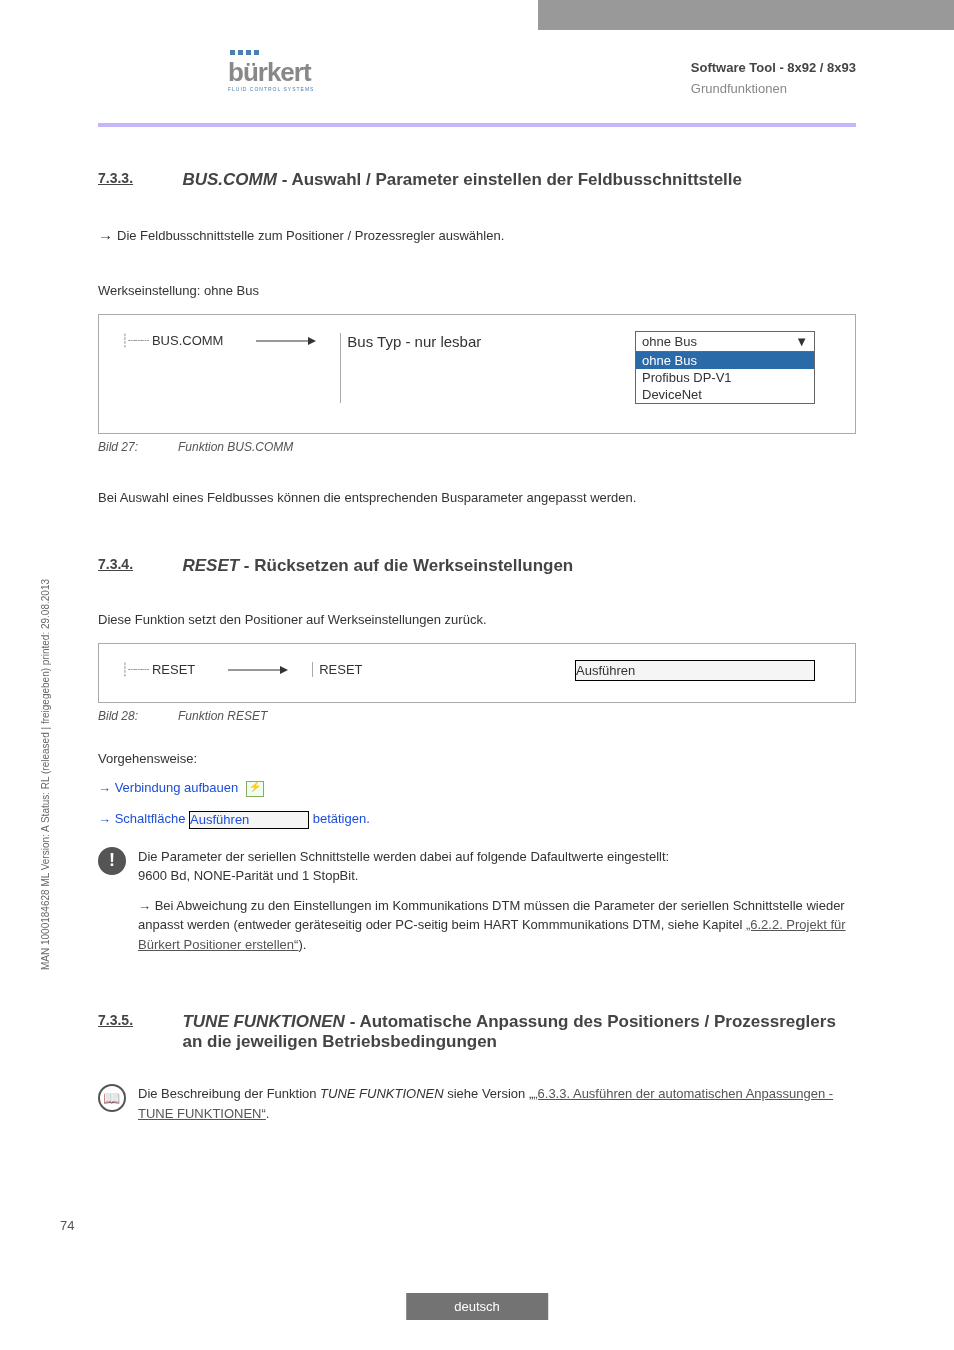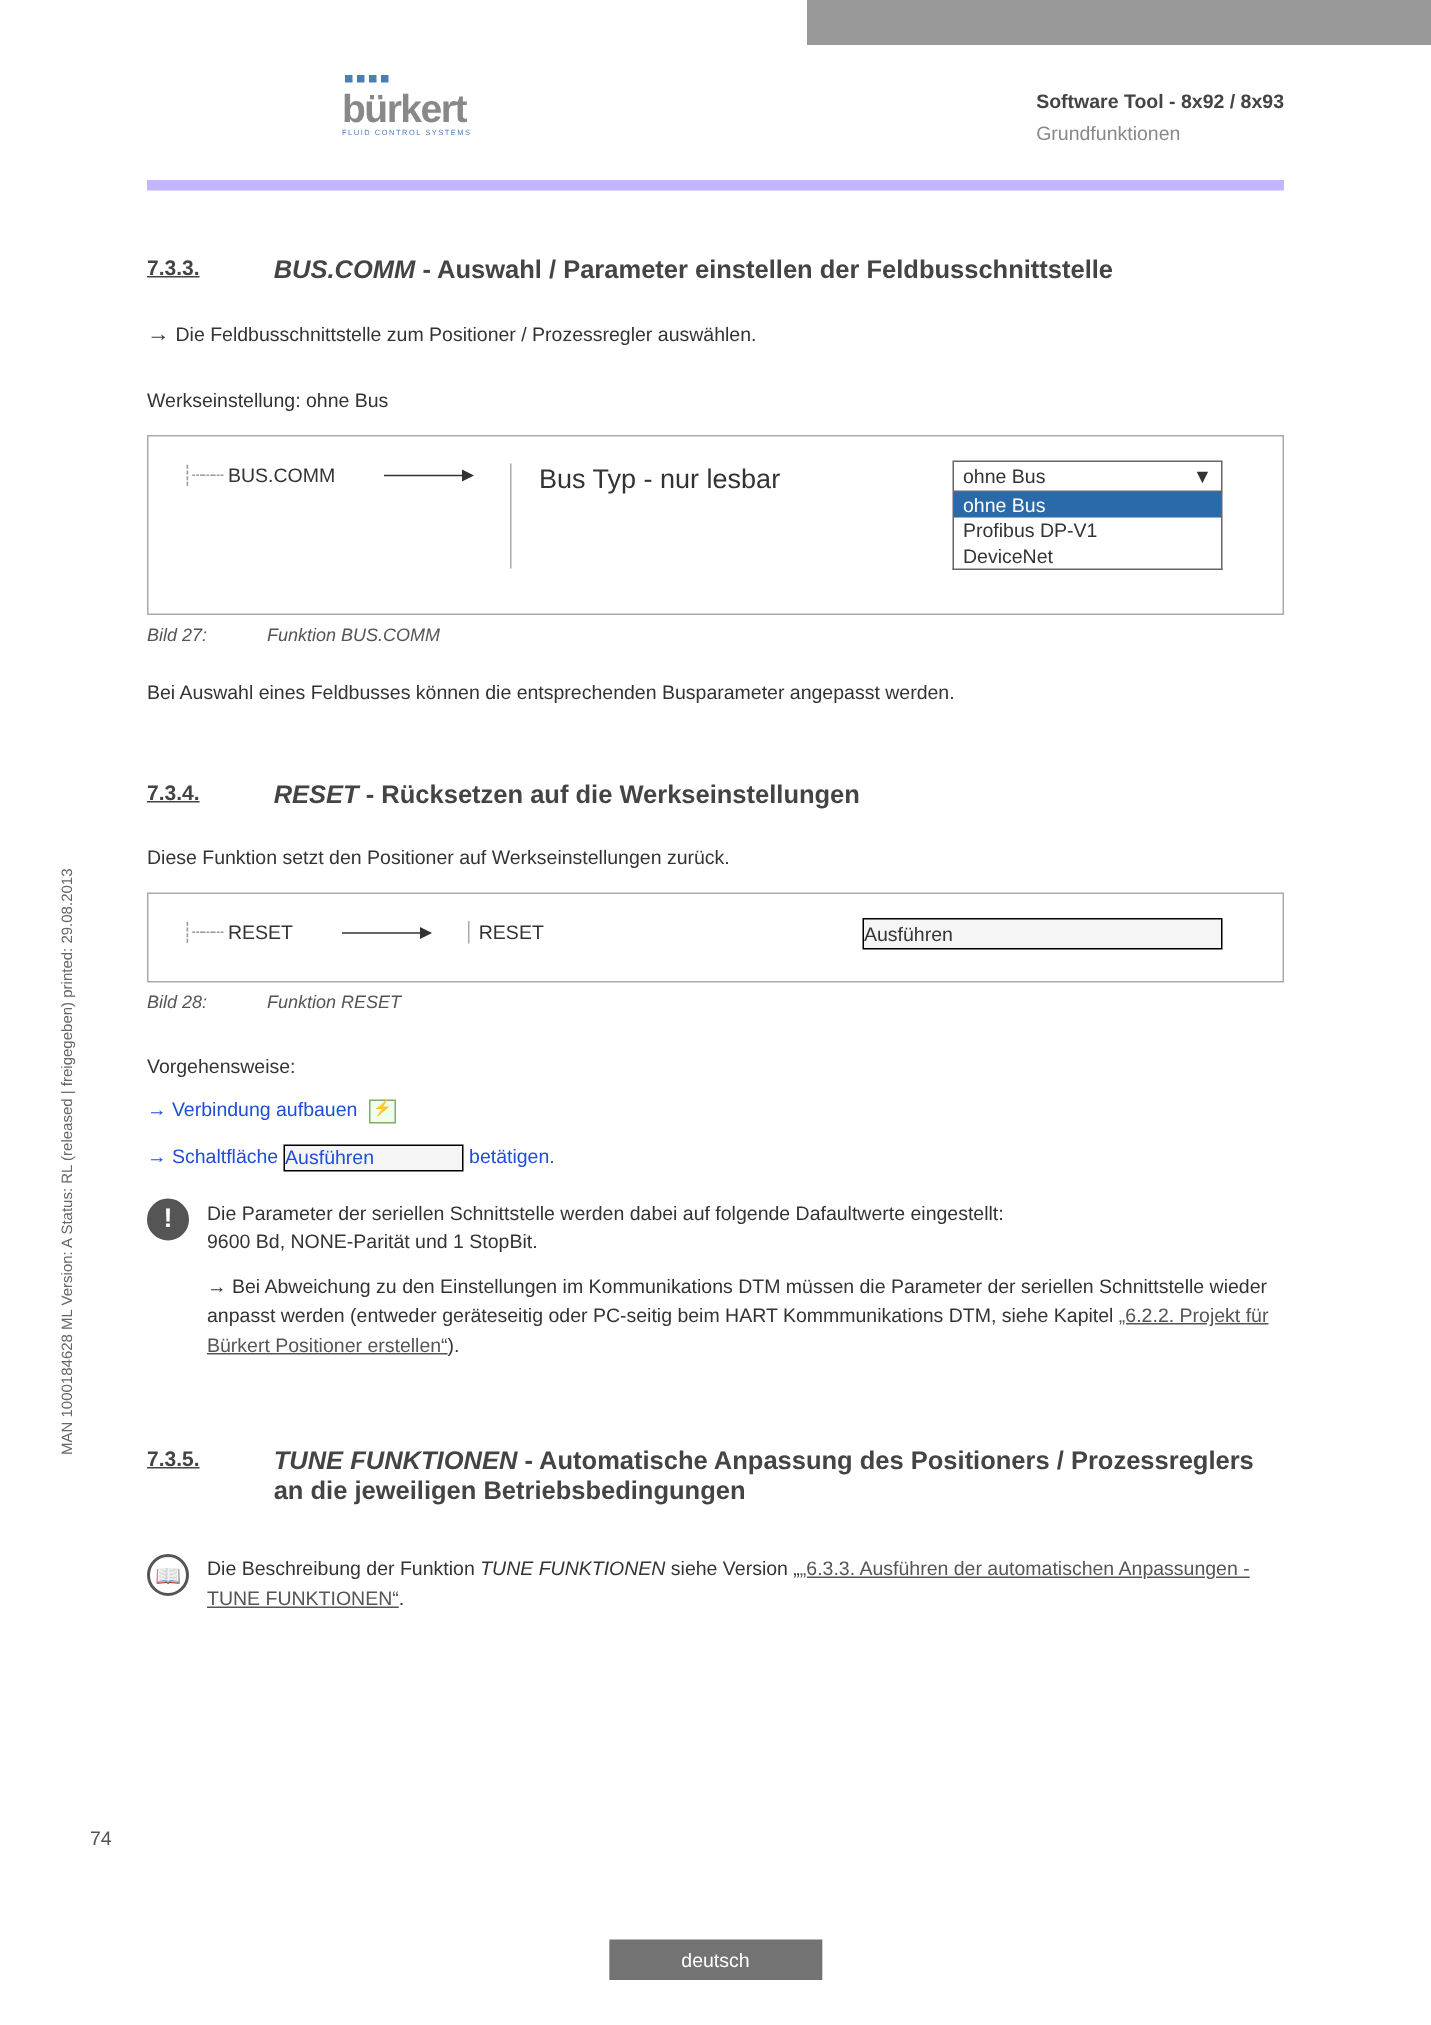--- a/index.html
+++ b/index.html
@@ -1,37 +1,37 @@
 <!DOCTYPE html>
 <html><head>
 <meta charset="utf-8">
 <style>
   * { margin: 0; padding: 0; box-sizing: border-box; }
   body { font-family: Arial, Helvetica, sans-serif; width: 954px; height: 1350px; background: #fff; position: relative; color: #333; }
   .top-bar { position: absolute; left: 538px; top: 0; width: 416px; height: 30px; background: #999; }
-  .header { position: absolute; left: 98px; right: 98px; top: 42px; height: 85px; border-bottom: 7px solid #c4b5fd; }
+  .header { position: absolute; left: 98px; right: 98px; top: 42px; height: 85px; border-bottom: 4px solid #c4b5fd; }
   .logo { position: absolute; left: 130px; top: 8px; }
   .logo-dots { display: flex; gap: 3px; margin-left: 2px; margin-bottom: 2px; }
   .logo-dots span { width: 5px; height: 5px; background: #4a7eb5; display: inline-block; }
   .logo-text { font-size: 26px; font-weight: bold; color: #888; letter-spacing: -1px; }
   .logo-sub { font-size: 5px; color: #4a7eb5; letter-spacing: 1px; margin-top: -2px; }
   .hdr-right { position: absolute; right: 0; top: 18px; text-align: left; }
   .hdr-title { font-size: 13px; font-weight: bold; color: #444; }
   .hdr-sub { font-size: 13px; color: #888; margin-top: 6px; }
   .content { position: absolute; left: 98px; right: 98px; top: 170px; }
   .sec-num { font-size: 14px; font-weight: bold; color: #444; display: inline-block; width: 80px; vertical-align: top; text-decoration: underline; }
   .sec-title { display: inline-block; font-size: 17px; font-weight: bold; color: #444; max-width: 660px; }
   .sec-title .italic { font-style: italic; }
-  .para { font-size: 13px; color: #333; margin-top: 22px; line-height: 1.5; }
+  .para { font-size: 13px; color: #333; margin-top: 34px; line-height: 1.5; }
   .para .arrow { font-size: 15px; margin-right: 4px; }
   .box { border: 1px solid #aaa; margin-top: 14px; padding: 18px 22px; position: relative; min-height: 90px; }
   .tree-node { display: inline-block; font-size: 13px; color: #333; vertical-align: top; }
   .tree-dots { color: #999; letter-spacing: -1px; }
   .long-arrow { display: inline-block; vertical-align: top; margin: 2px 20px 0 28px; }
-  .field-col { display: inline-block; vertical-align: top; font-size: 18px; border-left: 1px solid #aaa; padding-left: 18px; min-height: 70px; }
+  .field-col { display: inline-block; vertical-align: top; font-size: 15px; border-left: 1px solid #aaa; padding-left: 6px; min-height: 70px; }
   .field-label { color: #333; }
   .dropdown { position: absolute; right: 40px; top: 16px; width: 196px; padding-left: 16px; }
   .dd-sel { border: 1px solid #666; padding: 2px 6px; font-size: 13px; display: flex; justify-content: space-between; align-items: center; }
   .dd-list { border: 1px solid #666; border-top: none; font-size: 13px; }
   .dd-item { padding: 1px 6px; }
   .dd-item.hl { background: #2a6aa8; color: #fff; }
   .caption { font-size: 12px; font-style: italic; color: #555; margin-top: 6px; }
   .caption .cap-label { display: inline-block; width: 80px; }
   .reset-field { display: inline-block; vertical-align: top; border-left: 1px solid #aaa; padding-left: 6px; font-size: 13px; width: 240px; }
   .reset-btn-wrap { position: absolute; right: 40px; top: 16px; }

